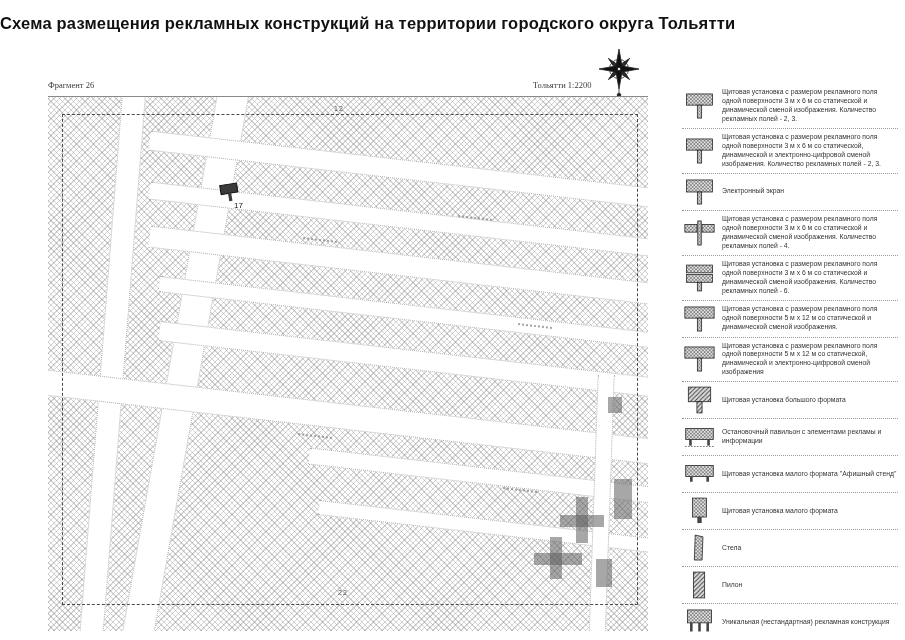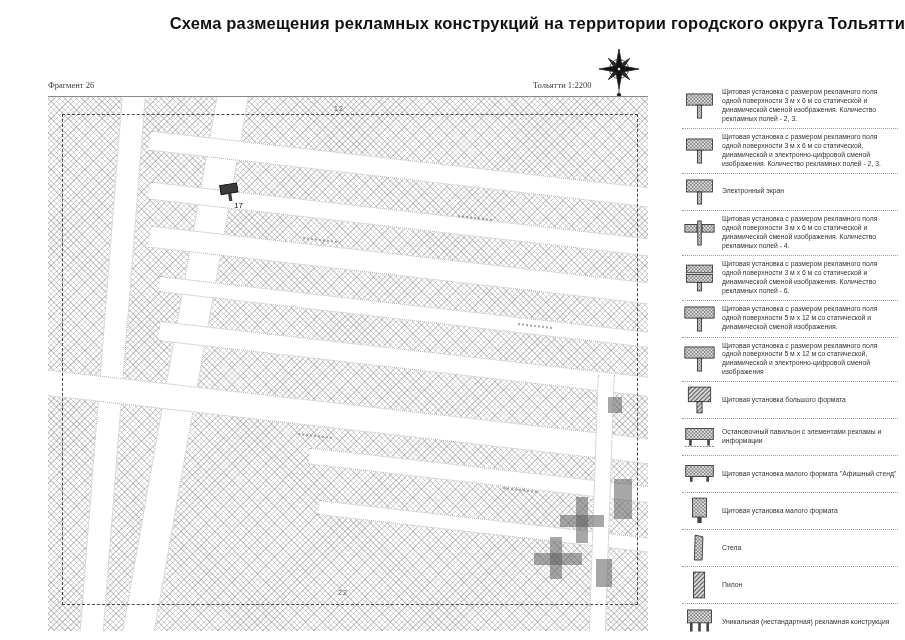--- a/index.html
+++ b/index.html
@@ -2,21 +2,21 @@
 <html><head>
 <meta charset="utf-8">
 <style>
   html,body{margin:0;padding:0;}
   body{
     width:905px;height:640px;position:relative;background:#fff;overflow:hidden;
     font-family:"Liberation Sans", sans-serif;color:#1a1a1a;
   }
   
   .page-title{
-    position:absolute;top:14px;left:0;width:905px;text-align:right;
+    position:absolute;top:14px;left:0;width:905px;text-align:left;
     font-size:16.5px;font-weight:bold;letter-spacing:.2px;color:#111;
   }
   
   .fragment-label{
     position:absolute;left:48px;top:80px;font-family:"Liberation Serif",serif;
     font-size:8.5px;color:#3c3c3c;
   }
   .scale-label{
     position:absolute;left:533px;top:80px;font-family:"Liberation Serif",serif;
     font-size:8.5px;color:#3c3c3c;

